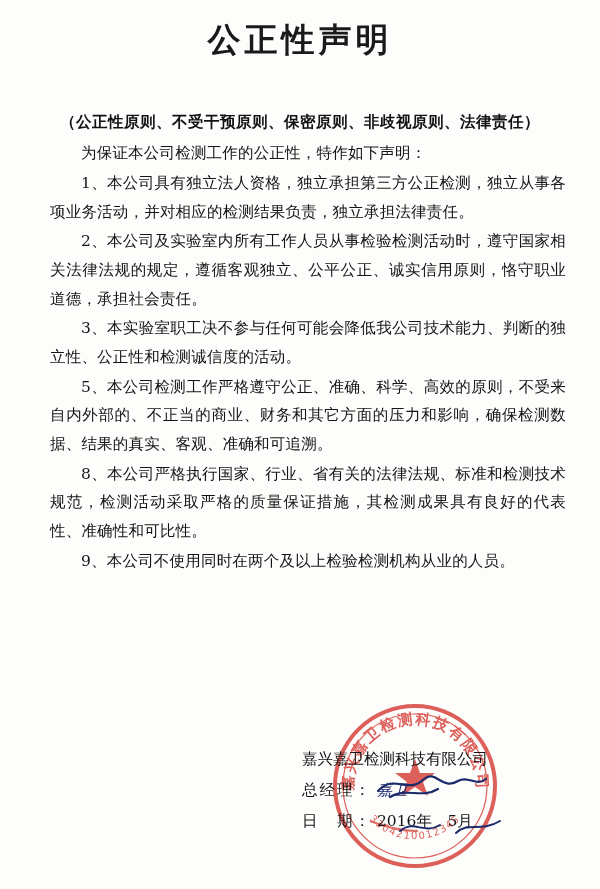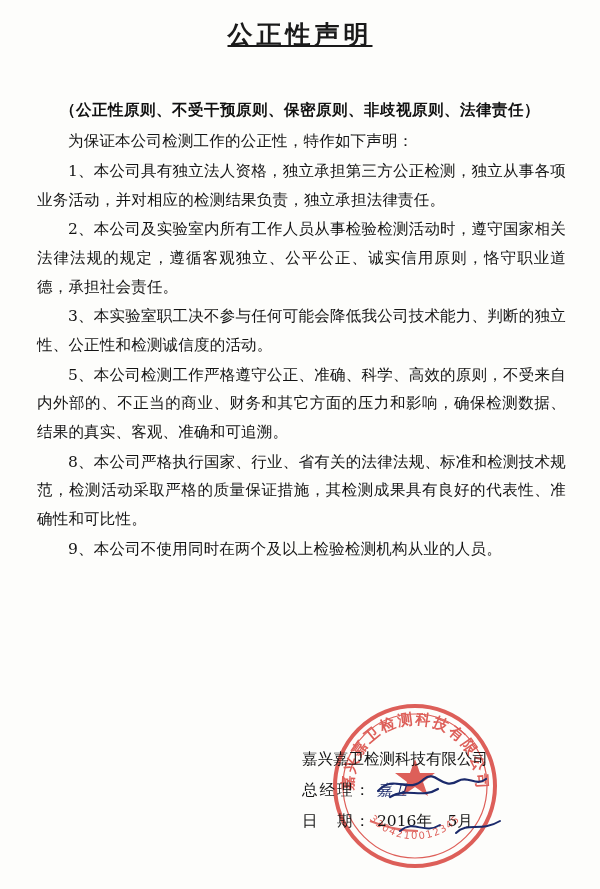--- a/index.html
+++ b/index.html
@@ -13,47 +13,46 @@
   .page {
     position: relative;
     width: 600px;
     height: 889px;
     background: #fdfdfb;
     overflow: hidden;
     box-sizing: border-box;
   }
   .doc-title {
     text-align: center;
-    font-size: 25px;
+    font-size: 33px;
     font-weight: bold;
     letter-spacing: 4px;
     color: #1a1a1a;
     margin: 18px 0 0 0;
     padding: 0;
     font-family: "DejaVu Serif", "Liberation Serif", serif;
-    text-decoration: underline;
   }
   .body-wrap {
     padding: 0 34px 0 34px;
     margin-top: 46px;
   }
   .principles {
     text-align: center;
     font-size: 15.5px;
     font-weight: bold;
     color: #111;
     letter-spacing: 0.5px;
     margin-bottom: 4px;
     line-height: 1.7;
   }
   p.para {
     font-size: 15.5px;
     color: #141414;
     line-height: 1.85;
-    margin: 0 0 1px 3px;
+    margin: 0 0 1px 16px;
     text-indent: 2em;
     text-align: justify;
     text-justify: inter-ideograph;
     letter-spacing: 0.2px;
   }
   .signature {
     position: absolute;
     right: 48px;
     bottom: 52px;
     width: 250px;

